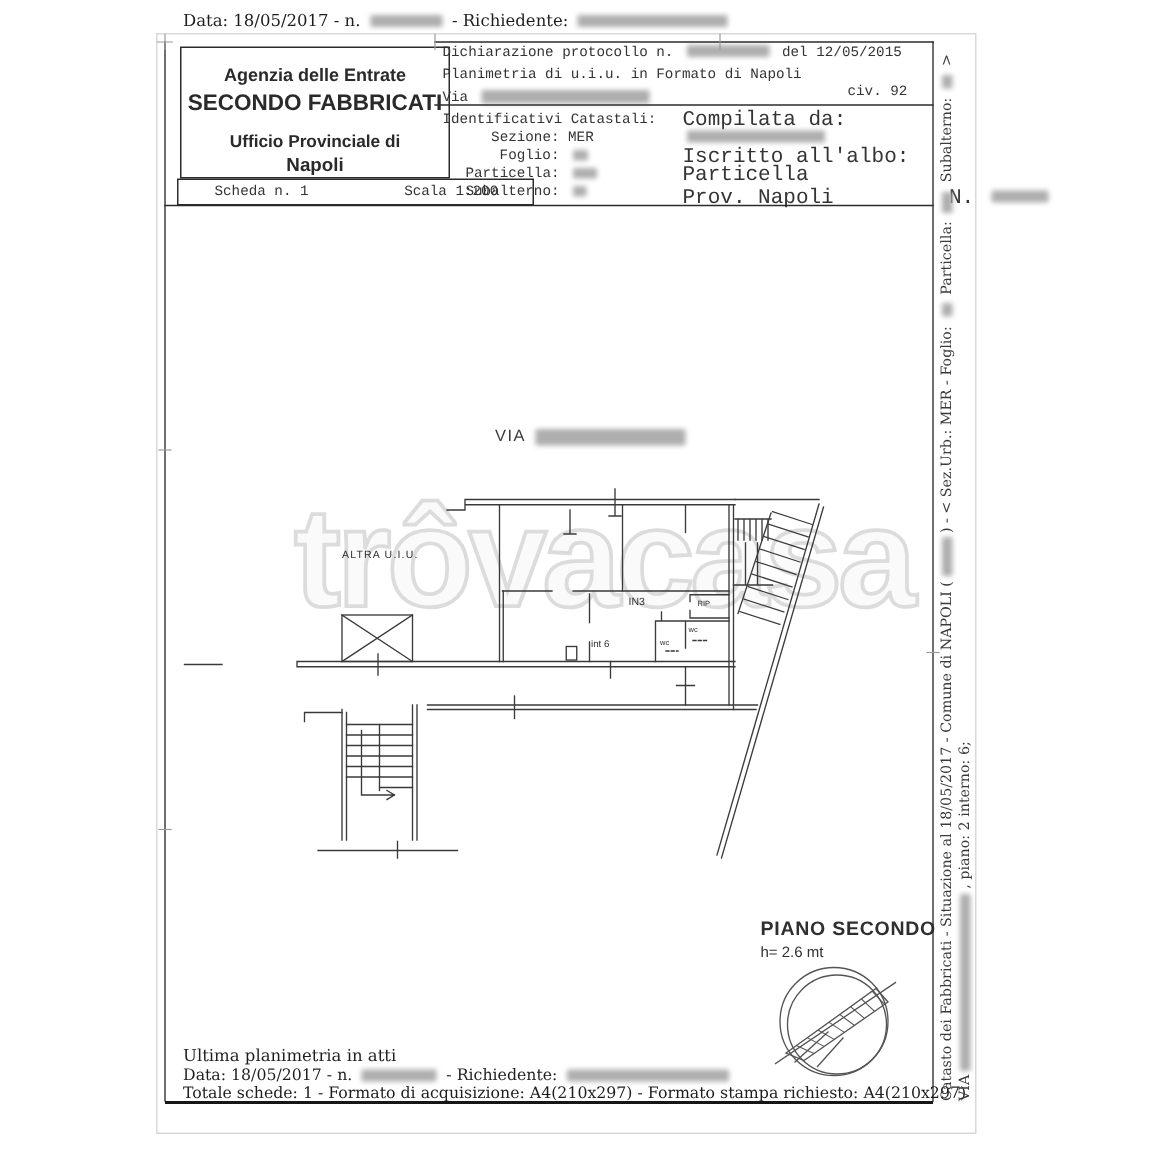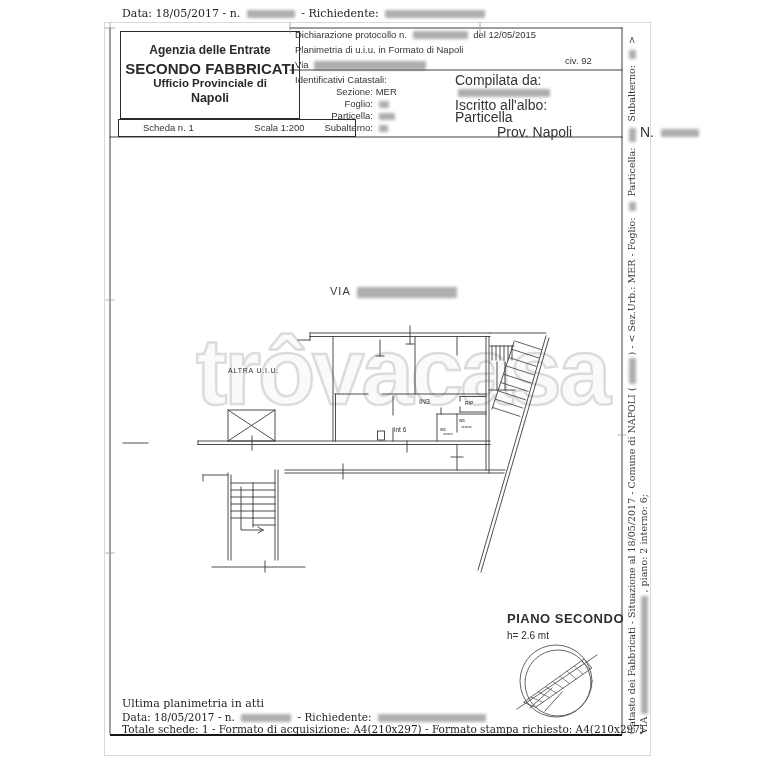--- a/index.html
+++ b/index.html
@@ -1,29 +1,29 @@
 <!DOCTYPE html>
 <html><head>
 <meta charset="utf-8">
 <style>
   html,body { margin:0; padding:0; background:#ffffff; }
   .page { position:relative; width:768px; height:768px; background:#fff; overflow:hidden;
           font-family:"DejaVu Sans", sans-serif; color:#222; }
   .abs { position:absolute; }
   .serif { font-family:"DejaVu Serif", serif; color:#1e1e1e; }
-  .mono  { font-family:Liberation Sans, sans-serif; color:#343434; }
+  .mono  { font-family:Liberation Mono, monospace; color:#343434; }
   .sans  { font-family:"Liberation Sans", sans-serif; color:#2a2a2a; }
   .redact { display:inline-block; background:#aeaeae; filter:blur(1.6px); border-radius:1px;
             height:8px; vertical-align:middle; margin:0 3px; }
   .outer-frame { left:104px; top:22px; width:545px; height:732px; border:1px solid #d9d9d9; }
   .agency-box { left:120px; top:31px; width:180px; height:88px; border:1.2px solid #2b2b2b;
                 text-align:center; padding-top:11px; box-sizing:border-box; }
   .agency-box .a1 { font-size:12px; font-weight:bold; }
   .agency-box .a2 { font-size:15px; font-weight:bold; margin-top:3px; }
-  .agency-box .a3 { font-size:11.5px; font-weight:bold; margin-top:0; }
+  .agency-box .a3 { font-size:11.5px; font-weight:bold; margin-top:12px; }
   .agency-box .a4 { font-size:12.5px; font-weight:bold; margin-top:2px; }
   .scheda-box { left:118px; top:119px; width:238px; height:18px; border:1.4px solid #2b2b2b;
                 box-sizing:border-box; font-size:9.5px; line-height:15px; padding-left:24px; }
   .scheda-box .sc2 { margin-left:58px; }
   .decl { font-size:9.5px; line-height:13px; }
   .cat-block { left:295px; top:74px; font-size:9.5px; line-height:12px; }
   .cat-block .lbl { display:inline-block; width:78px; text-align:right; white-space:pre; }
   .comp-block { left:455px; top:74px; font-size:14px; line-height:12px; }
   .watermark { left:168px; top:318px; font-size:94px; font-weight:bold; letter-spacing:-3px;
                font-family:"Liberation Sans", sans-serif; color:rgba(235,235,235,0.25);
@@ -98,21 +98,21 @@
       <span class="lbl">Subalterno:</span>
       <span class="redact" style="width:9px; height:7px;"></span>
     </div>
   </div>
 
   <div class="abs mono comp-block">
     <div>Compilata da:</div>
     <div><span class="redact" style="width:92px;"></span></div>
     <div style="margin-top:1px;">Iscritto all'albo:</div>
     <div>Particella</div>
-    <div style="margin-top:3px;margin-left:42px;">
+    <div style="margin-top:3px;">
       <span>Prov. Napoli</span>
       <span style="display:inline-block; width:60px;"></span>
       <span>N.</span>
       <span class="redact" style="width:38px;"></span>
     </div>
   </div>
 
   <div class="abs watermark">trôvacasa</div>
 
   <div class="abs plan-label street">

